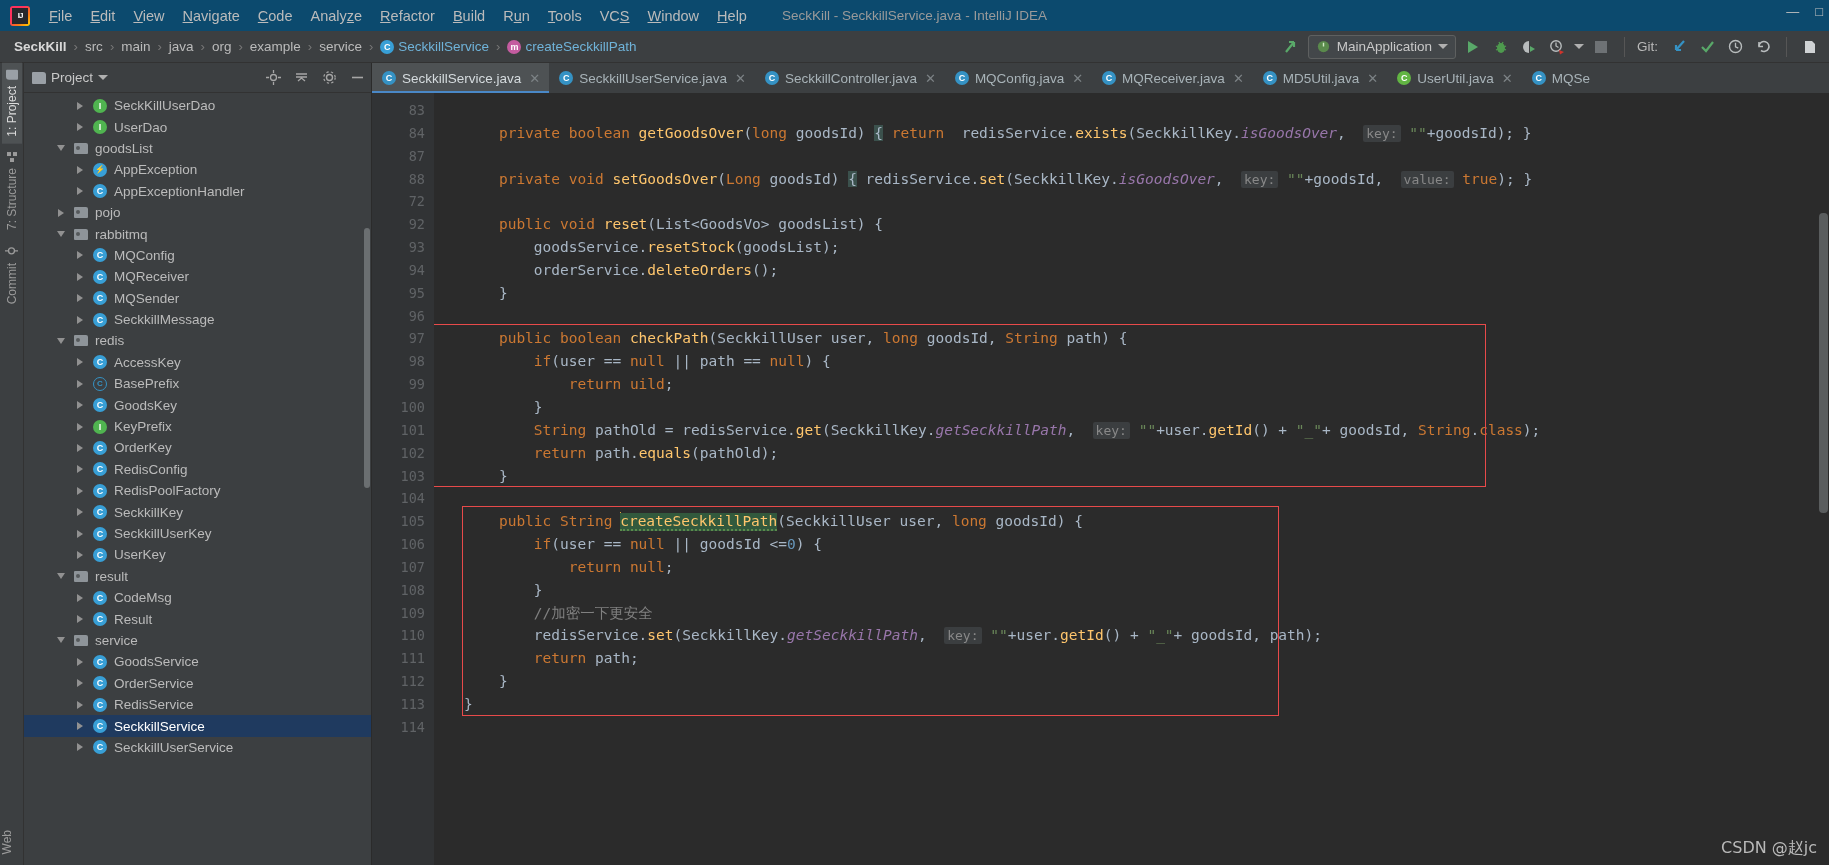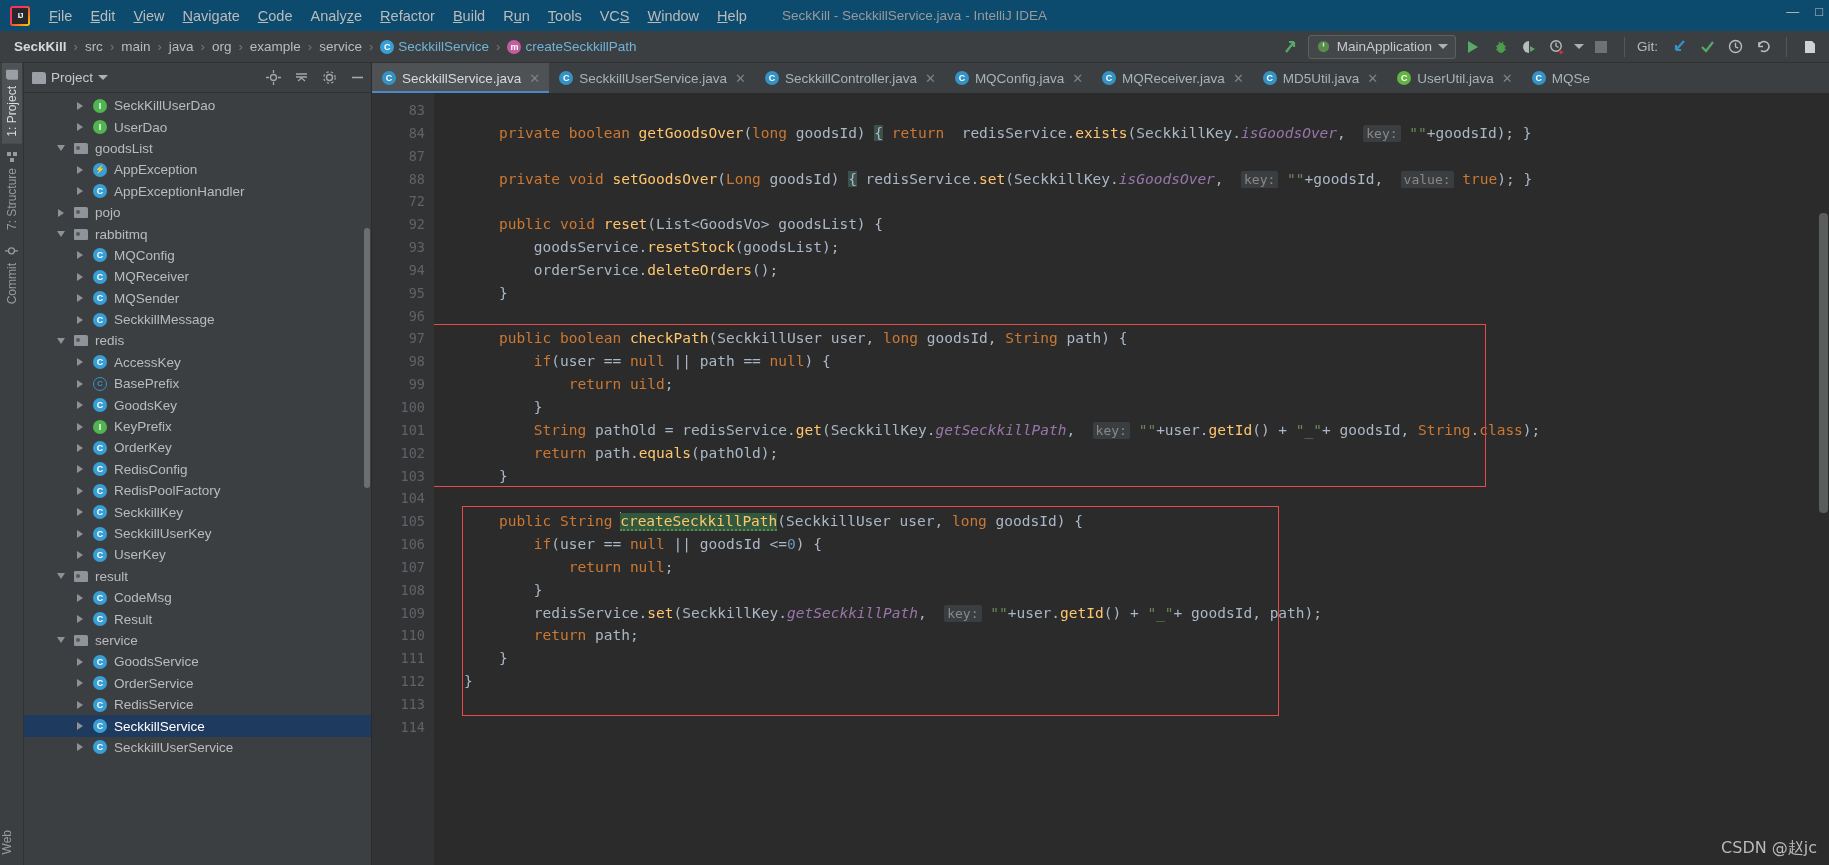--- a/index.html
+++ b/index.html
@@ -880,20 +880,21 @@
           <div class="cline">            <span class="kw">return</span> <span class="kw">uild</span>;</div>
           <div class="cline">        }</div>
           <div class="cline">        <span class="kw">String</span> pathOld = redisService.<span class="fn">get</span>(SeckkillKey.<span class="stat">getSeckkillPath</span>,  <span class="hint">key:</span> <span class="str">""</span>+user.<span class="fn">getId</span>() + <span class="str">"_"</span>+ goodsId, <span class="kw">String</span>.<span class="kw">class</span>);</div>
           <div class="cline">        <span class="kw">return</span> path.<span class="fn">equals</span>(pathOld);</div>
           <div class="cline">    }</div>
           <div class="cline"></div>
           <div class="cline">    <span class="kw">public</span> <span class="kw">String</span> <span class="caret"></span><span class="sel-word squig"><span class="fn">createSeckkillPath</span></span>(SeckkillUser user, <span class="kw">long</span> goodsId) {</div>
           <div class="cline">        <span class="kw">if</span>(user == <span class="kw">null</span> || goodsId &lt;=<span class="num">0</span>) {</div>
           <div class="cline">            <span class="kw">return</span> <span class="kw">null</span>;</div>
           <div class="cline">        }</div>
+          <div class="cline">        <span class="cmt">//加密一下更安全</span></div>
           <div class="cline">        redisService.<span class="fn">set</span>(SeckkillKey.<span class="stat">getSeckkillPath</span>,  <span class="hint">key:</span> <span class="str">""</span>+user.<span class="fn">getId</span>() + <span class="str">"_"</span>+ goodsId, path);</div>
           <div class="cline">        <span class="kw">return</span> path;</div>
           <div class="cline">    }</div>
           <div class="cline">}</div>
           <div class="redbox" style="top: 230.5px; height: 163.95px; left: -2px; right: -1000px; width: 1054px;"></div>
           <div class="redbox" style="top: 413.3px; height: 209.65px; left: 28px; width: 817px;"></div>
         </div>
       <div id="right-marker">
         <div id="vscroll-thumb"></div>
       </div>

